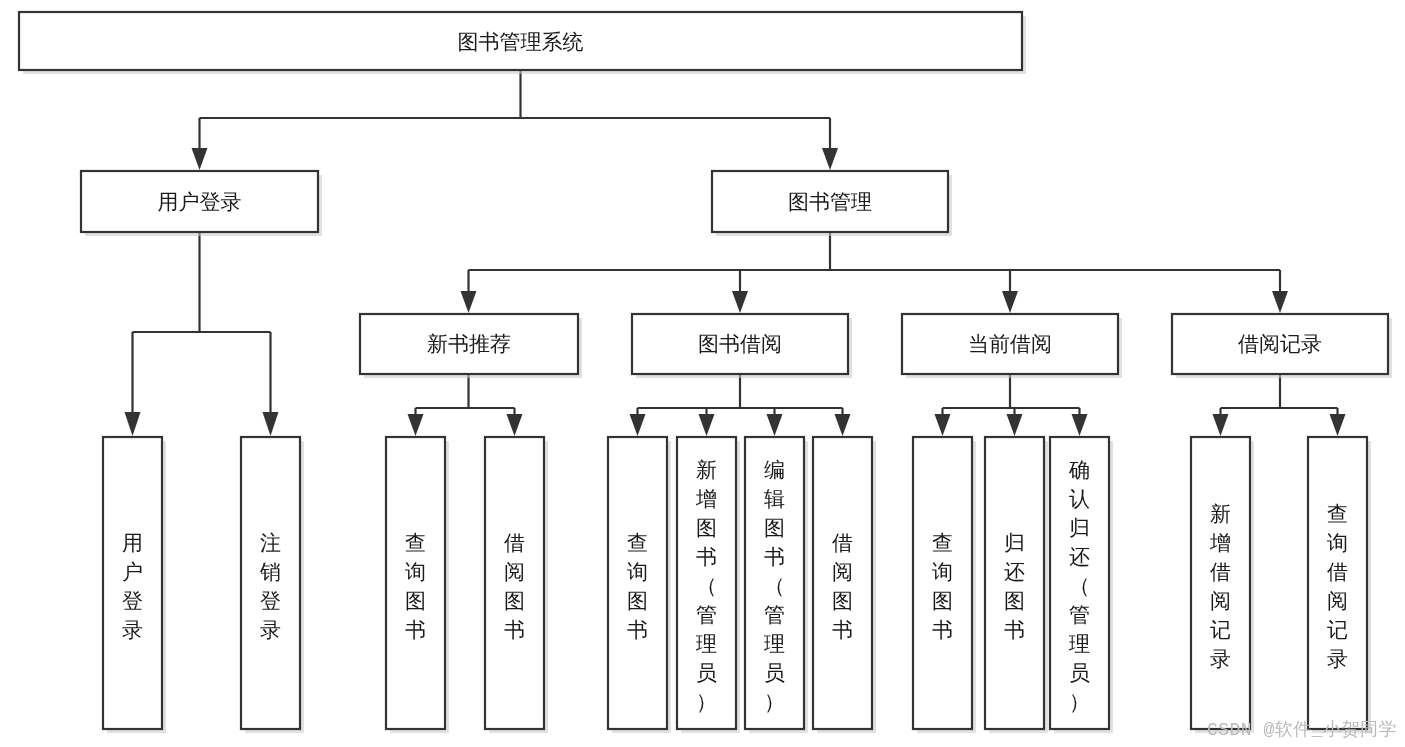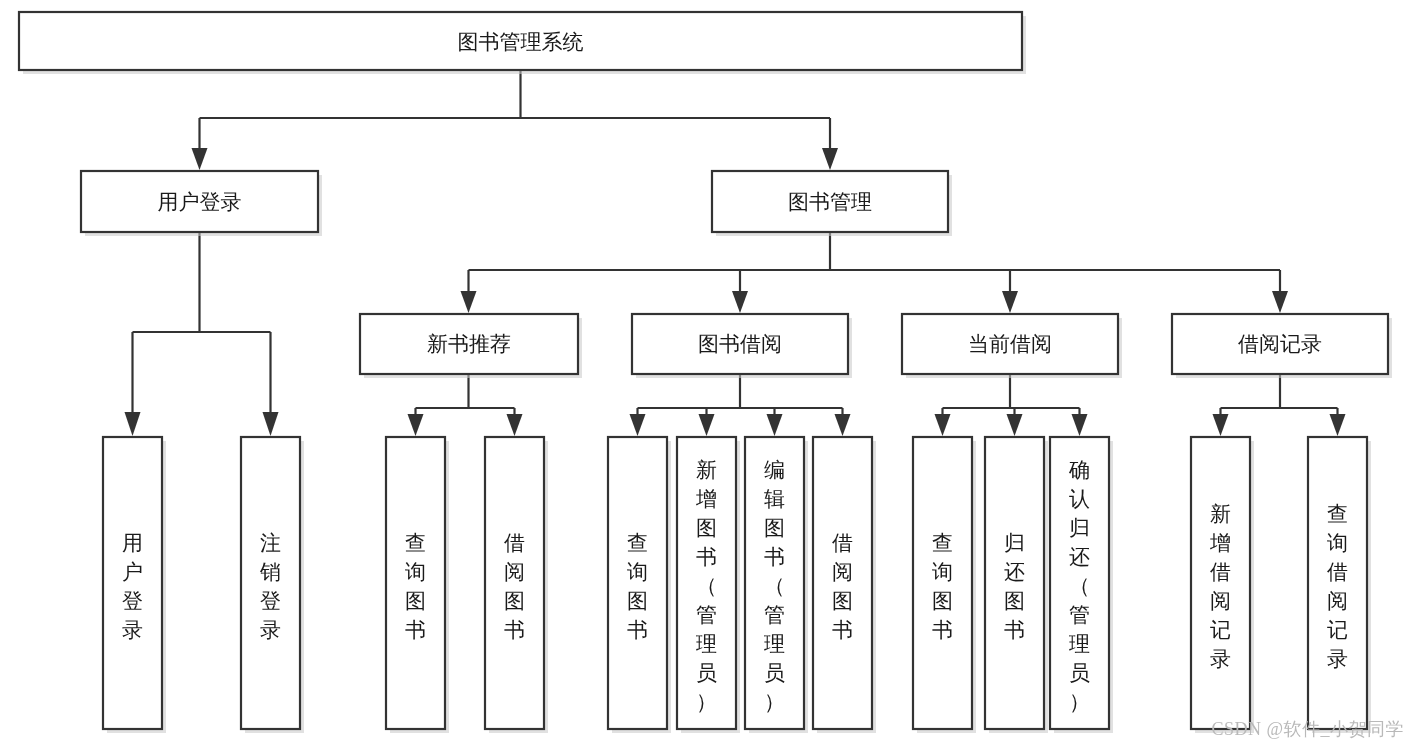--- a/index.html
+++ b/index.html
@@ -53,23 +53,23 @@
     dominant-baseline: middle;
   }
   .node-label-v {
     font-family: "Liberation Sans", "DejaVu Sans", sans-serif;
     fill: #1a1a1a;
     font-size: 21px;
     text-anchor: middle;
   }
   .watermark {
     position: absolute;
-    right: 1px;
+    right: 8px;
     bottom: 6px;
-    font-family: Liberation Serif, serif;
+    font-family: Liberation Mono, monospace;
     font-size: 18px;
     color: #b9b9b9;
     letter-spacing: 0.5px;
     white-space: nowrap;
     user-select: none;
   }
 </style>
 </head>
 <body>
 

